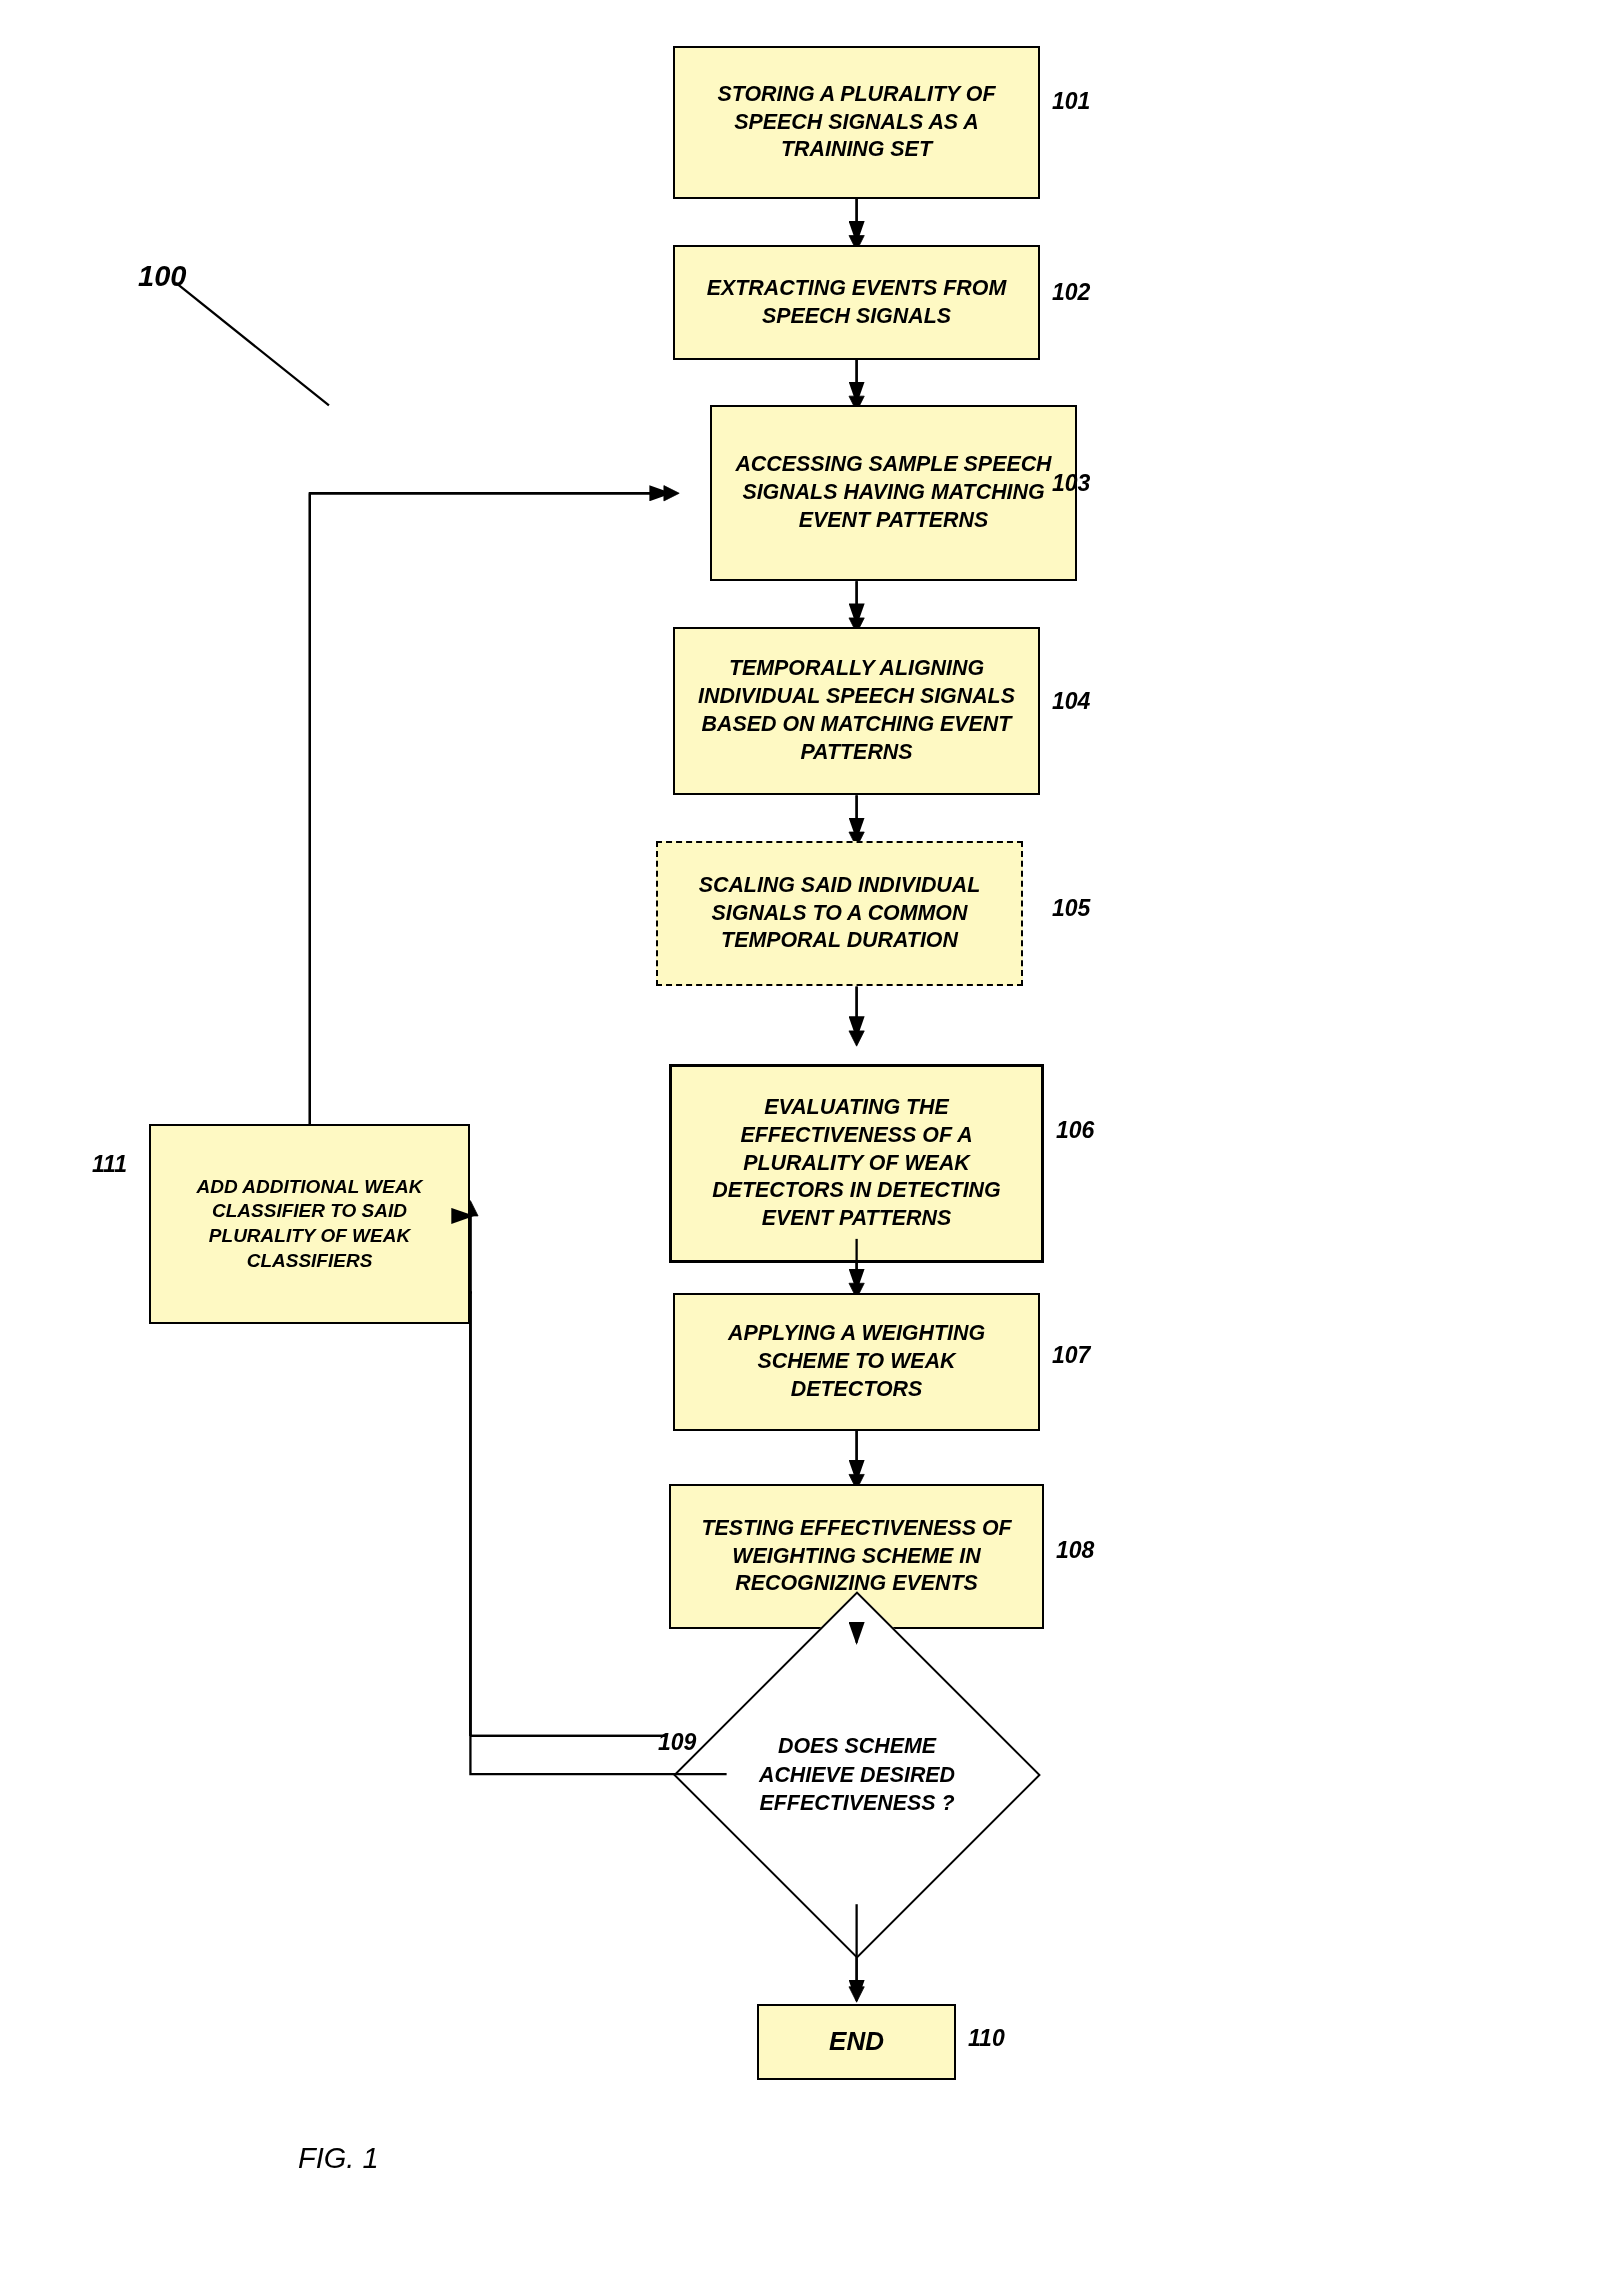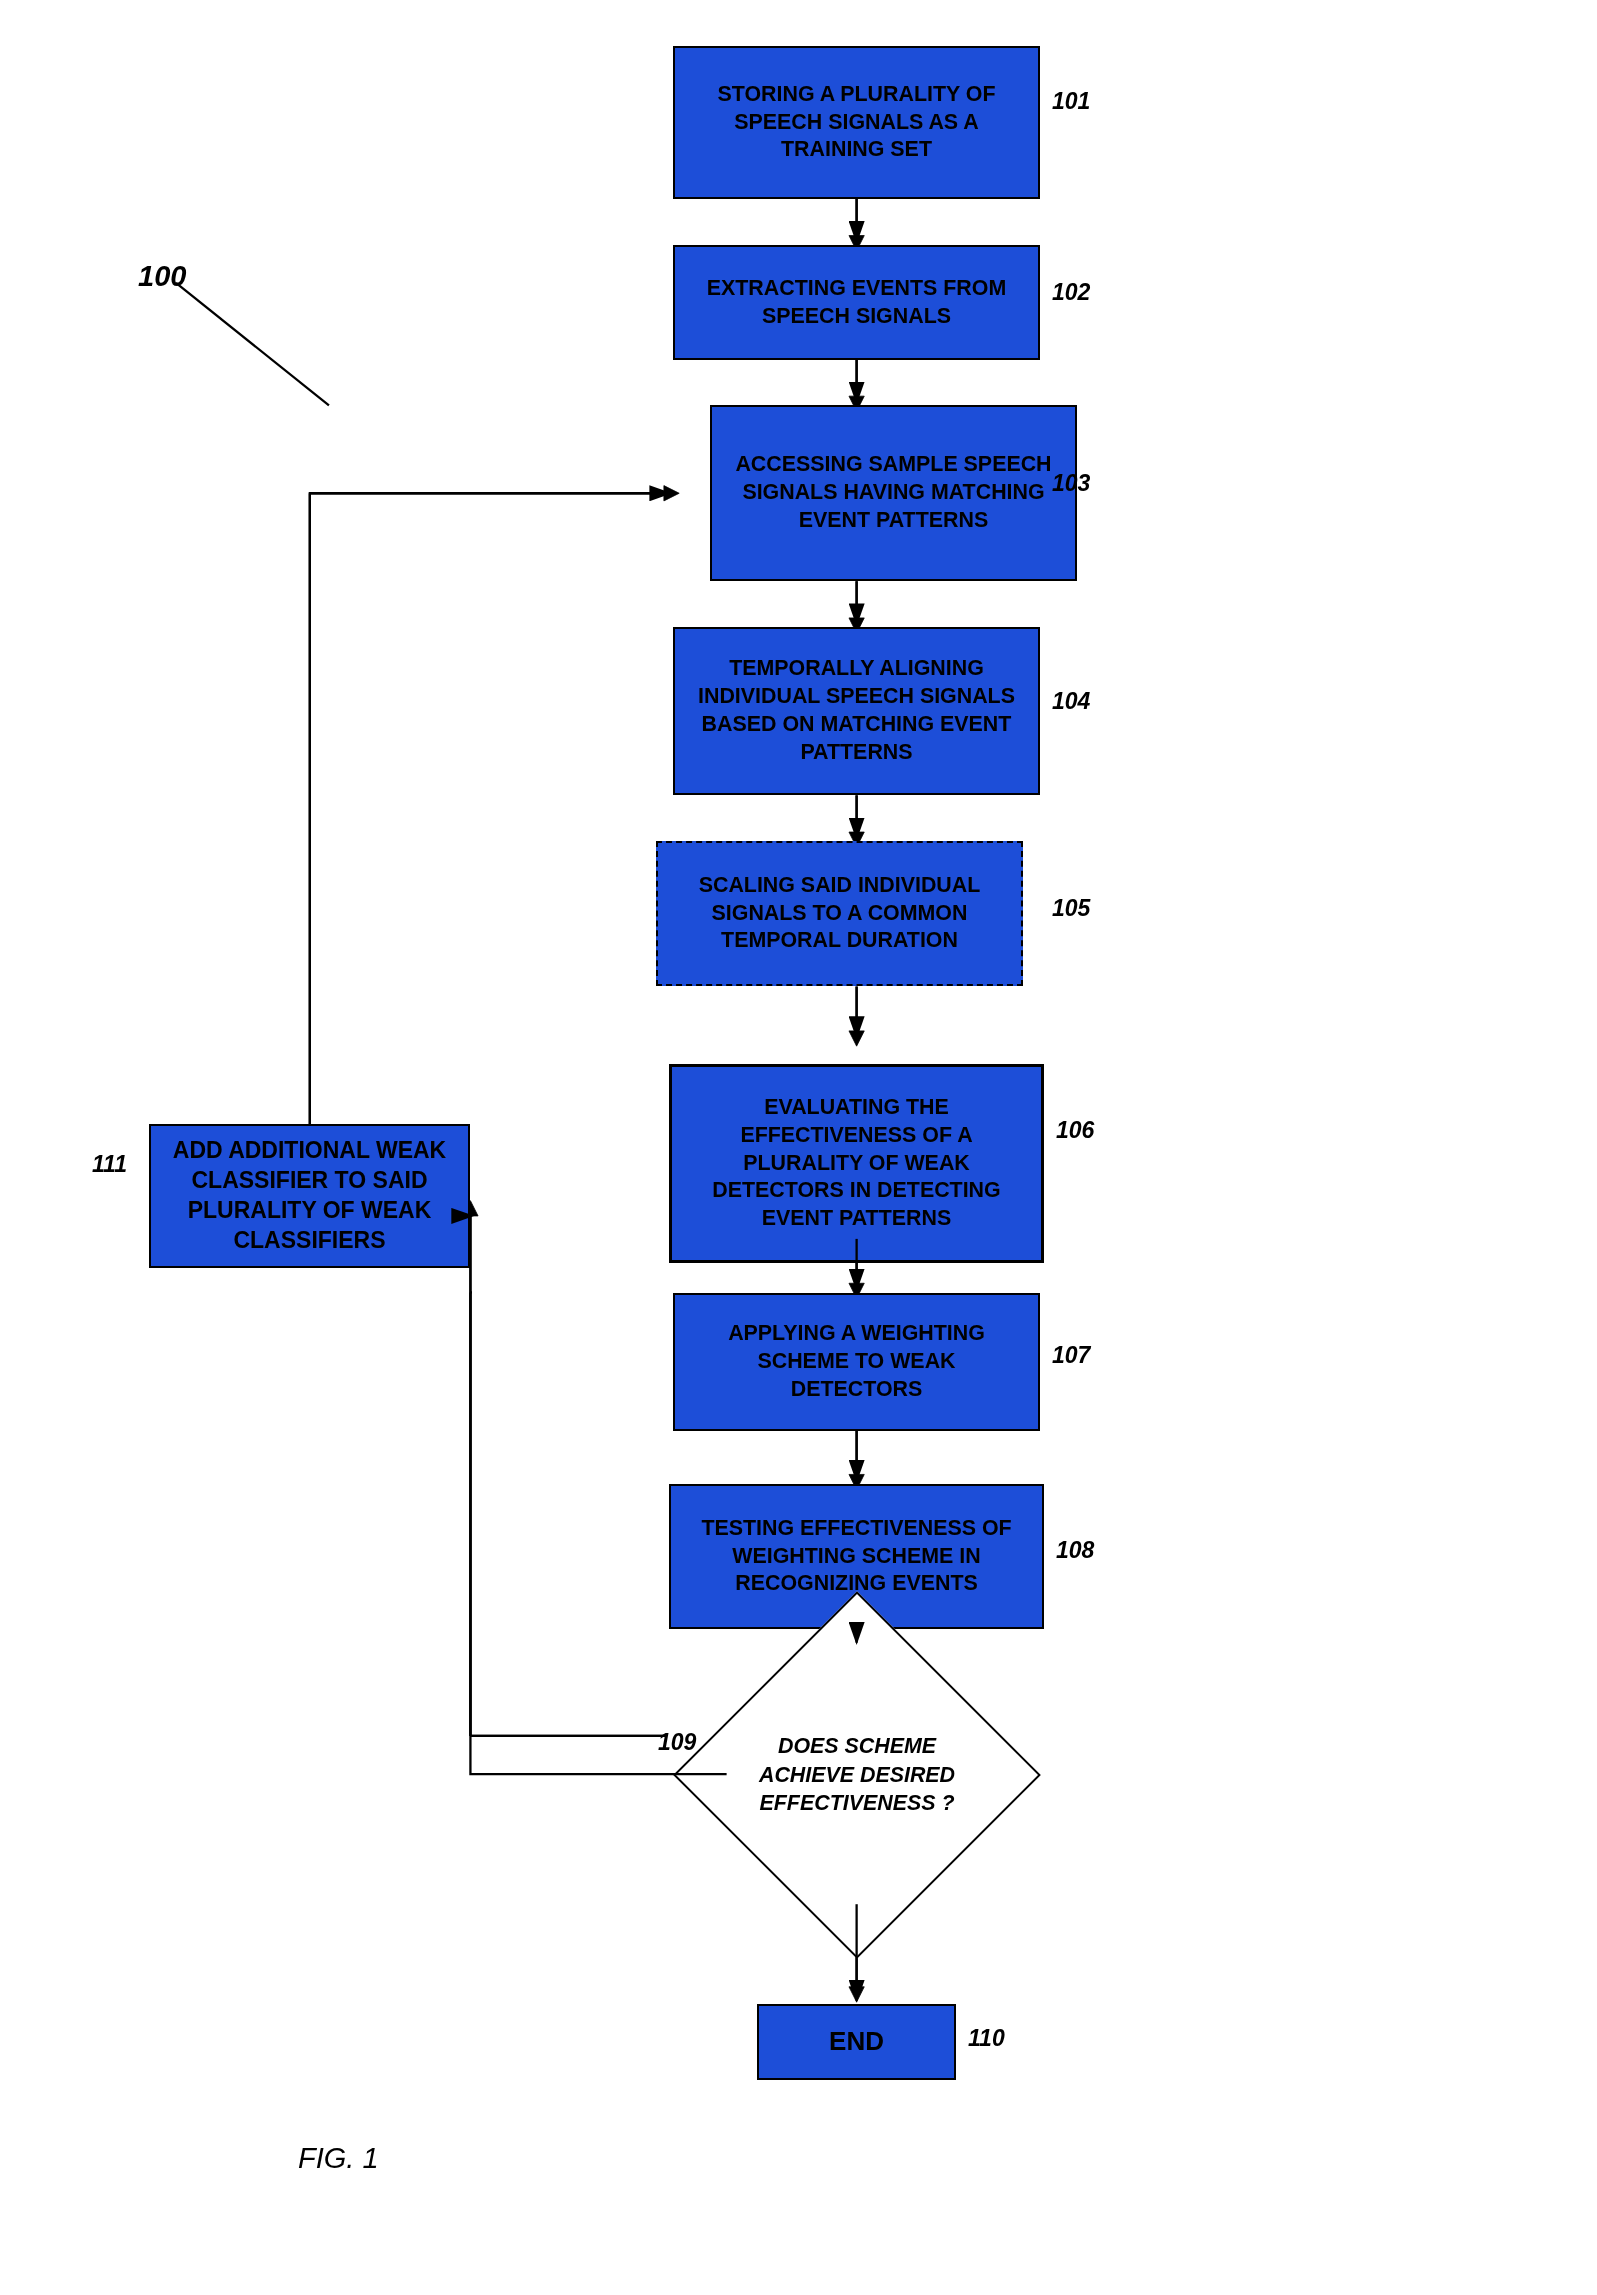--- a/index.html
+++ b/index.html
@@ -16,25 +16,26 @@
       position: absolute;
       top: 0; left: 0;
       width: 1597px;
       height: 2295px;
     }
 
     
     .flow-box {
       position: absolute;
       border: 2.3px solid #000;
-      background: #1d4ed8;
+      background: #fef9c3;
       display: flex;
       align-items: center;
       justify-content: center;
       text-align: center;
+      font-style: italic;
       font-weight: bold;
       font-size: 21.4px;
       line-height: 1.3;
       padding: 7.6px 15.3px;
     }
 
     .flow-box.dashed {
       border: 2.3px dashed #000;
     }
 
@@ -230,21 +231,21 @@
 ?</span>
     </div>
   </div>
   <div class="label" style="left:658px; top:1729px; font-size:23px;">109</div>
 
   <div class="flow-box" style="left:757px; top:2004px; width:199px; height:76px; font-size:26px;">
     <span>END</span>
   </div>
   <div class="label" style="left:968px; top:2025px;">110</div>
 
-  <div class="flow-box" style="left:149px; top:1124px; width:321px; height:144px; font-size:23px;">
+  <div class="flow-box" style="left:149px; top:1124px; width:321px; height:200px; font-size:19px;">
     <span>ADD ADDITIONAL
 WEAK CLASSIFIER TO
 SAID PLURALITY OF
 WEAK CLASSIFIERS</span>
   </div>
   <div class="label" style="left:92px; top:1151px; font-size:23px;">111</div>
 
   <div class="label" style="left:138px; top:260px; font-size:29px;">
     <span>100</span>
   </div>

